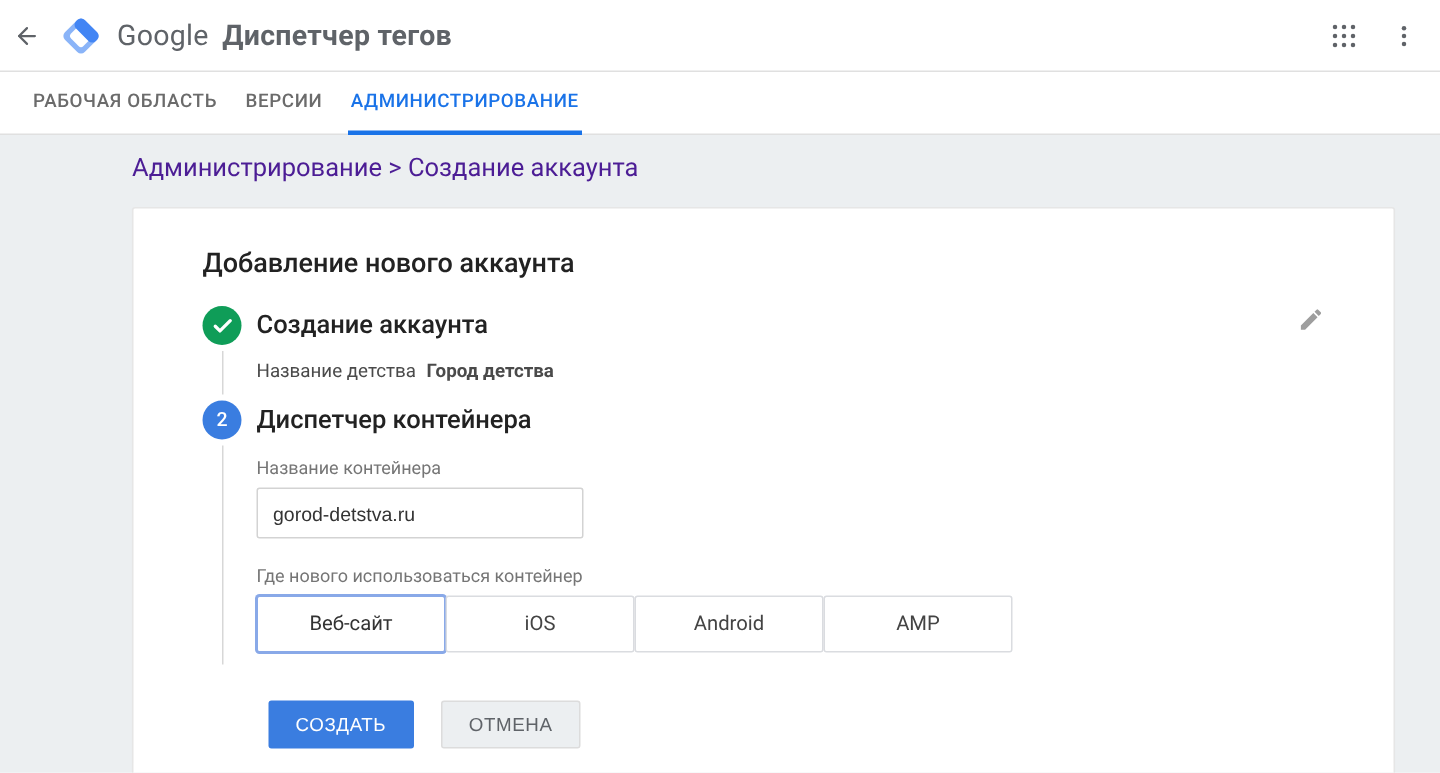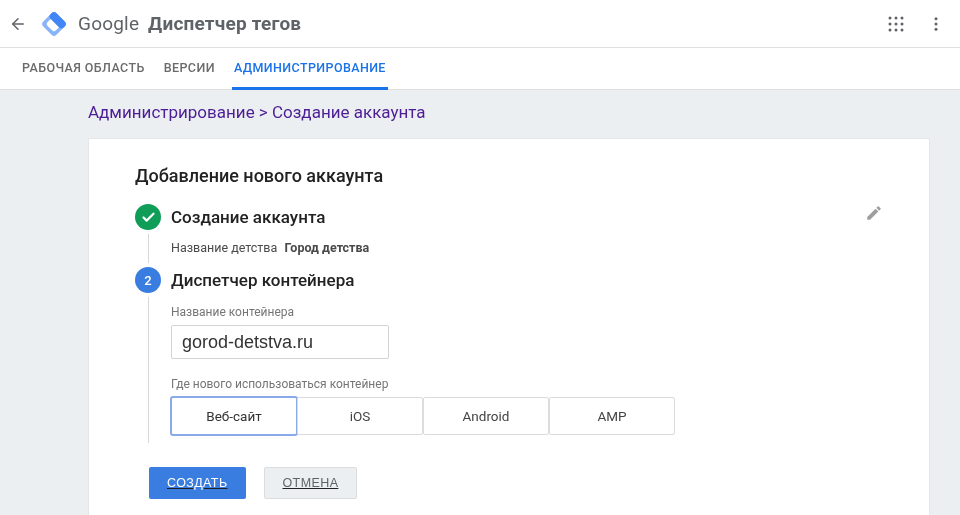--- a/index.html
+++ b/index.html
@@ -31,25 +31,25 @@
   .badge { width: 26px; height: 26px; border-radius: 50%; display: flex; align-items: center; justify-content: center; color: #fff; font-size: 13px; font-weight: 500; flex-shrink: 0; }
   .badge.done { background: #0f9d58; }
   .badge.num { background: #3a7de0; }
   .connector { width: 1px; flex: 1; background: #d7d7d7; margin: 4px 0; }
   .step .col-body { flex: 1; padding-bottom: 12px; }
   .step-title { font-size: 17px; font-weight: 500; color: #222; line-height: 26px; }
   .step-sub { font-size: 12.5px; color: #4a4a4a; margin-top: 10px; }
   .step-sub .val { font-weight: 700; margin-left: 4px; }
   .edit-icon { position: absolute; top: 0; right: 0; color: #9e9e9e; cursor: pointer; }
   .field-label { font-size: 12px; color: #757575; margin-top: 12px; margin-bottom: 6px; }
-  .text-input { width: 218px; height: 34px; border: 1px solid #d3d3d3; border-radius: 2px; font-size: 18px; color: #333; padding: 13px 10px; outline: none; }
+  .text-input { width: 218px; height: 34px; border: 1px solid #d3d3d3; border-radius: 2px; font-size: 13px; color: #333; padding: 13px 10px; outline: none; }
   .platforms { display: flex; margin-top: 6px; }
   .platform { flex: 0 0 126px; height: 38px; border: 1px solid #dadce0; border-radius: 2px; display: flex; align-items: center; justify-content: center; font-size: 13.5px; color: #444; cursor: pointer; background: #fff; }
   .platform.selected { border: 1px solid #89a9e8; box-shadow: 0 0 0 1px #89a9e8; color: #333; }
-  .actions { display: flex; gap: 18px; margin-top: 20px; margin-left: 14px; text-decoration: underline; }
+  .actions { display: flex; gap: 18px; margin-top: 20px; margin-left: 44px; }
   .btn { height: 32px; padding: 0 18px; font-size: 12.5px; font-weight: 500; letter-spacing: .4px; border-radius: 2px; cursor: pointer; border: none; display: inline-flex; align-items: center; justify-content: center; }
   .btn.primary { background: #3a7de0; color: #fff; }
   .btn.secondary { background: #eceff1; color: #5f6368; border: 1px solid #dcdcdc; }
   svg { display: block; }
 </style>
 </head>
 <body>
 
 <div class="topbar">
   <div class="back-btn">

